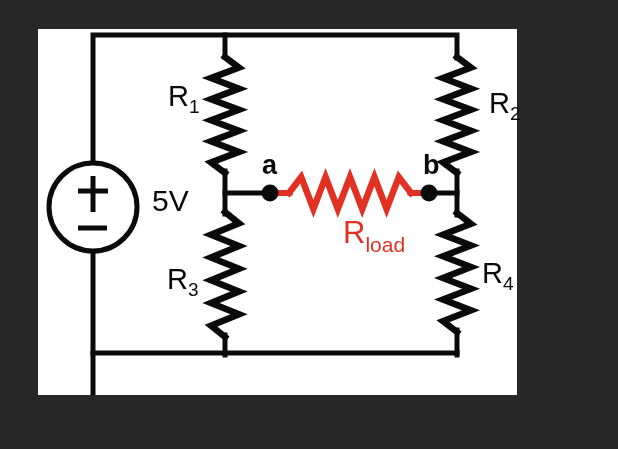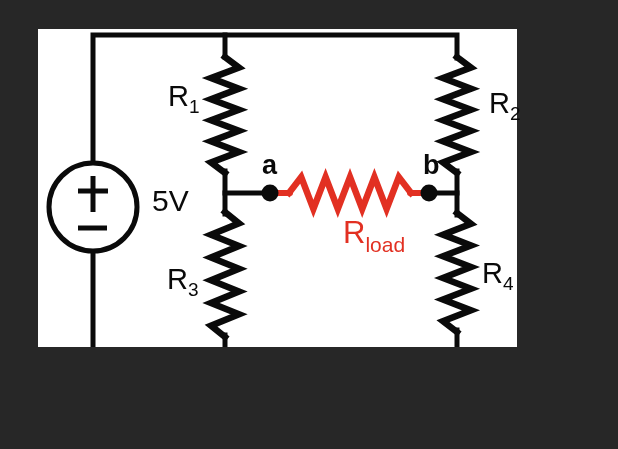--- a/index.html
+++ b/index.html
@@ -1,17 +1,17 @@
 <!DOCTYPE html>
 <html style="--bg: #272727; --panel: #ffffff; --ink: #0a0a0a; --red: #e23022;"><head>
 <meta charset="utf-8">
 <style>
   html,body{margin:0;padding:0;background:#272727;}
   .stage{
-    position:relative;width:618px;height:347px;
+    position:relative;width:618px;height:395px;
     background:var(--bg,#272727);
     font-family:"Liberation Sans", sans-serif;
     overflow:hidden;
   }
   svg{display:block;}
   .panel{fill:var(--panel,#ffffff);}
   .wire{fill:none;stroke:var(--ink,#0a0a0a);stroke-width:5;stroke-linecap:square;stroke-linejoin:miter;}
   .zig{fill:none;stroke:var(--ink,#0a0a0a);stroke-width:6.5;stroke-linecap:square;stroke-linejoin:miter;}
   .zig-red{stroke:var(--red,#e23022);}
   .lead-red{fill:none;stroke:var(--red,#e23022);stroke-width:6;stroke-linecap:round;}

